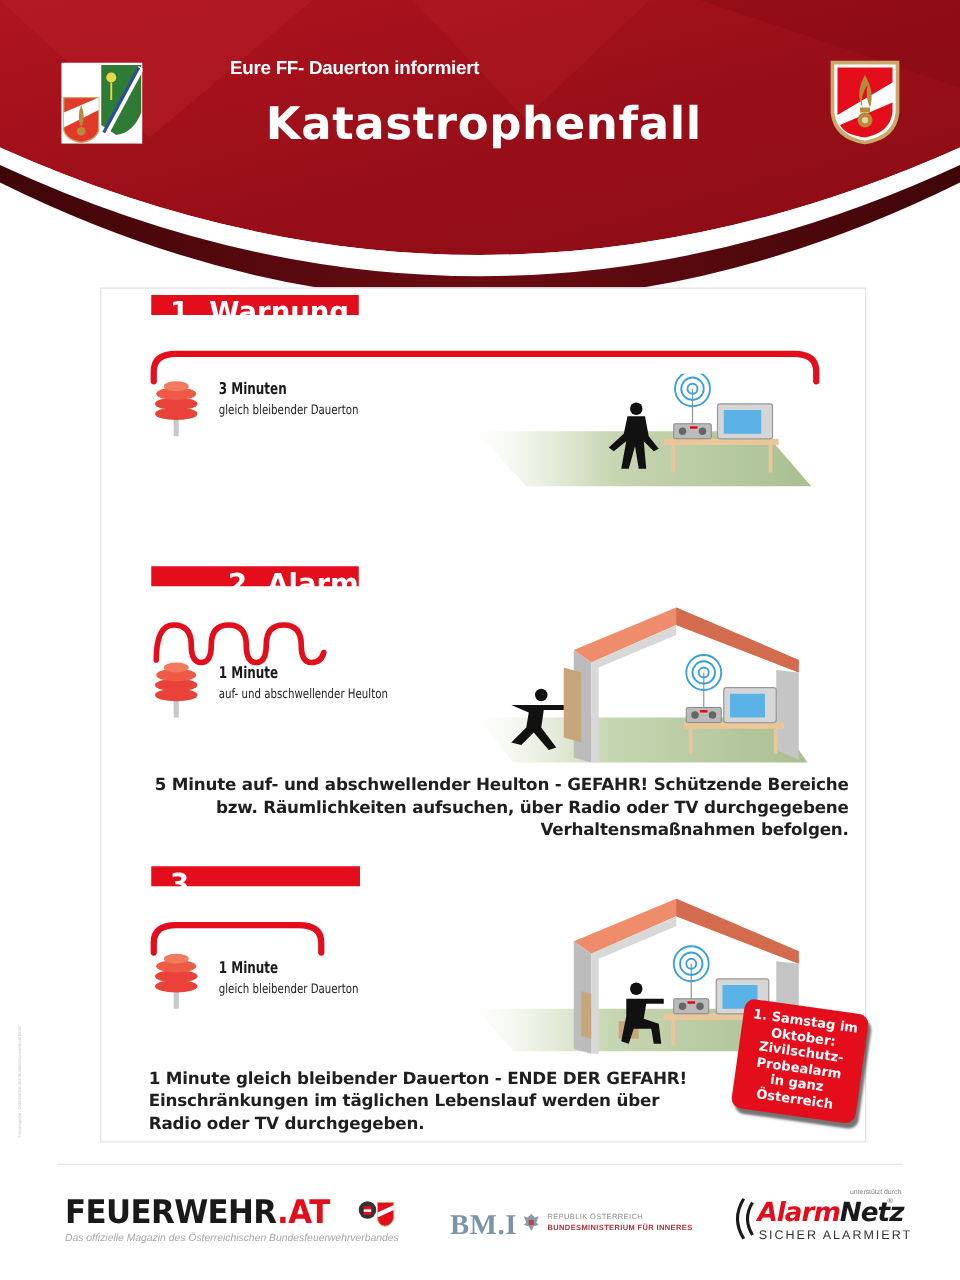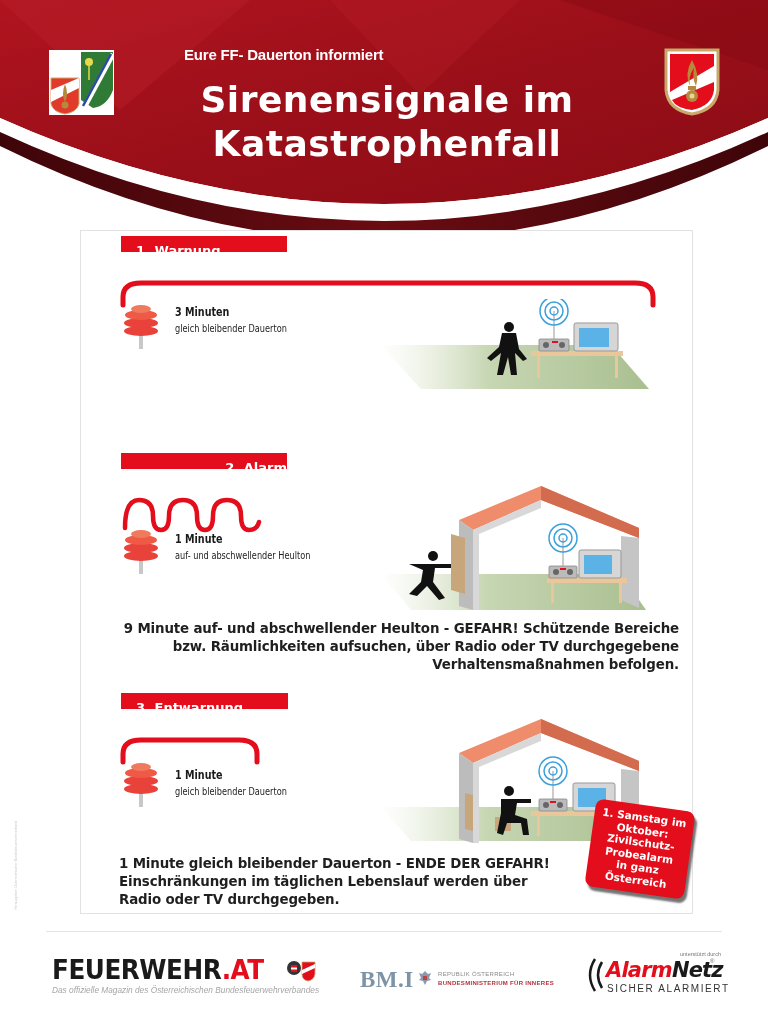--- a/index.html
+++ b/index.html
@@ -10,21 +10,21 @@
   .header { position: absolute; left: 0; top: 0; width: 768px; height: 230px; overflow: hidden; }
   .header svg.bg { position: absolute; left: 0; top: 0; }
   .subtitle { position: absolute; left: 184px; top: 46px; font-family: "Liberation Sans", sans-serif; font-weight: bold; font-size: 15px; color: #ffffff; letter-spacing: -0.2px; }
   .title { position: absolute; left: 0; width: 768px; top: 78px; text-align: center; font-family: "DejaVu Sans", sans-serif; font-weight: bold; color: #ffffff; font-size: 36px; line-height: 44px; letter-spacing: 0.5px; padding-left: 6px; }
   .logo-left { position: absolute; left: 49px; top: 50px; width: 65px; height: 65px; }
   .logo-right { position: absolute; left: 664px; top: 48px; width: 56px; height: 68px; }
 
   
   .panel { position: absolute; left: 80px; top: 230px; width: 613px; height: 684px; background: #ffffff; border: 1px solid #e2e2e2; }
   .section { position: absolute; left: 0; width: 100%; }
-  .label { position: absolute; left: 40px; height: 16px; width: 166px; background: #e30d1b; color: #fff; font-family: "DejaVu Sans", sans-serif; font-weight: bold; font-size: 13px; line-height: 29px; padding-left: 15px; }
+  .label { position: absolute; left: 40px; height: 16px; width: 166px; background: #e30d1b; color: #fff; font-family: "DejaVu Sans", sans-serif; font-weight: bold; font-size: 22px; line-height: 29px; padding-left: 15px; }
   .sig-title { position: absolute; font-family: "DejaVu Sans Condensed", "DejaVu Sans", sans-serif; font-weight: bold; font-size: 13px; color: #1a1a1a; transform: scaleX(0.82); transform-origin: left; }
   .sig-sub { position: absolute; font-family: "DejaVu Sans", sans-serif; font-size: 10.5px; color: #222; transform: scaleX(0.78); transform-origin: left; white-space: nowrap; }
   .desc { position: absolute; left: 38px; font-family: "DejaVu Sans", sans-serif; font-weight: bold; font-size: 13.4px; line-height: 18px; color: #1f1f1f; letter-spacing: -0.15px; }
   svg { display: block; }
 
   .badge { position: absolute; left: 590px; top: 805px; width: 100px; height: 88px; transform: rotate(8deg); background: #e30d1b; border-radius: 8px; box-shadow: 3px 4px 2px rgba(0,0,0,0.55); color: #fff; font-family: "DejaVu Sans", sans-serif; font-weight: bold; font-size: 10.5px; line-height: 12.5px; text-align: center; padding-top: 6px; }
   .badge span { display: block; }
 
   
   .footer-line { position: absolute; left: 46px; top: 931px; width: 676px; height: 1px; background: #e4e4e4; }
@@ -89,21 +89,20 @@
     <path d="M6,6 H50 V18 L6,44 Z" fill="#e30d1b"></path>
     <path d="M50,34 V42 Q48,58 28,62 Q12,60 8,52 Z" fill="#e30d1b"></path>
     <path d="M28,12 Q20,26 26,38 Q24,28 30,20 Q28,30 32,38 Q36,26 28,12" fill="#b58a3a"></path>
     <rect x="24" y="38" width="8" height="4" fill="#b58a3a"></rect>
     <circle cx="28" cy="48" r="6" fill="#b58a3a"></circle>
     <circle cx="28" cy="48" r="2.5" fill="#e8d3a0"></circle>
   </svg>
 
   <div class="subtitle">Eure FF- Dauerton informiert</div>
   <div class="title">
-    <div>Sirenensignale im</div>
     <div>Katastrophenfall</div>
   </div>
 </div>
 
 <div class="panel">
 
   <div class="section" style="top:0;height:215px;">
     <div class="label" style="top:5px;">1. Warnung</div>
     <svg style="position:absolute;left:38px;top:48px;" width="538" height="30">
       <path d="M4,26 V18 Q4,4 22,4 H516 Q534,4 534,18 V26" fill="none" stroke="#e30d1b" stroke-width="5" stroke-linecap="round"></path>
@@ -186,21 +185,21 @@
         <circle cx="189" cy="90" r="3" fill="#666"></circle>
       <rect x="179" y="86" width="6" height="2" fill="#e30d1b"></rect>
       <line x1="182" y1="84" x2="182" y2="56" stroke="#999" stroke-width="1"></line>
       <circle cx="182" cy="56" r="4" fill="none" stroke="#3aa0dc" stroke-width="1.5"></circle>
       <circle cx="182" cy="56" r="9" fill="none" stroke="#3aa0dc" stroke-width="1.5"></circle>
       <circle cx="182" cy="56" r="14" fill="none" stroke="#3aa0dc" stroke-width="1.5"></circle>
       <rect x="198" y="68" width="42" height="28" rx="2" fill="#d6d6d6" stroke="#999" stroke-width="1"></rect>
       <rect x="203" y="73" width="28" height="19" fill="#5ab2e6"></rect>
     </svg>
 
-    <div class="desc" style="top:174px;width:560px;">9 Minute auf- und abschwellender Heulton - GEFAHR! Schützende Bereiche bzw. Räumlichkeiten aufsuchen, über Radio oder TV durchgegebene Verhaltensmaßnahmen befolgen.</div>
+    <div class="desc" style="top:174px;width:560px;">5 Minute auf- und abschwellender Heulton - GEFAHR! Schützende Bereiche bzw. Räumlichkeiten aufsuchen, über Radio oder TV durchgegebene Verhaltensmaßnahmen befolgen.</div>
   </div>
 
   <div class="section" style="top:450px;height:234px;">
     <div class="label" style="top:12px;width:167px;">3. Entwarnung</div>
     <svg style="position:absolute;left:38px;top:55px;" width="142" height="30">
       <path d="M4,26 V18 Q4,4 22,4 H120 Q138,4 138,18 V26" fill="none" stroke="#e30d1b" stroke-width="5" stroke-linecap="round"></path>
     </svg>
     <svg style="position:absolute;left:40px;top:80px;" width="40" height="48">
       <rect x="18" y="28" width="4" height="18" fill="#c8c8c8"></rect>
       <ellipse cx="20" cy="28" rx="17" ry="5" fill="#e8423a"></ellipse>

